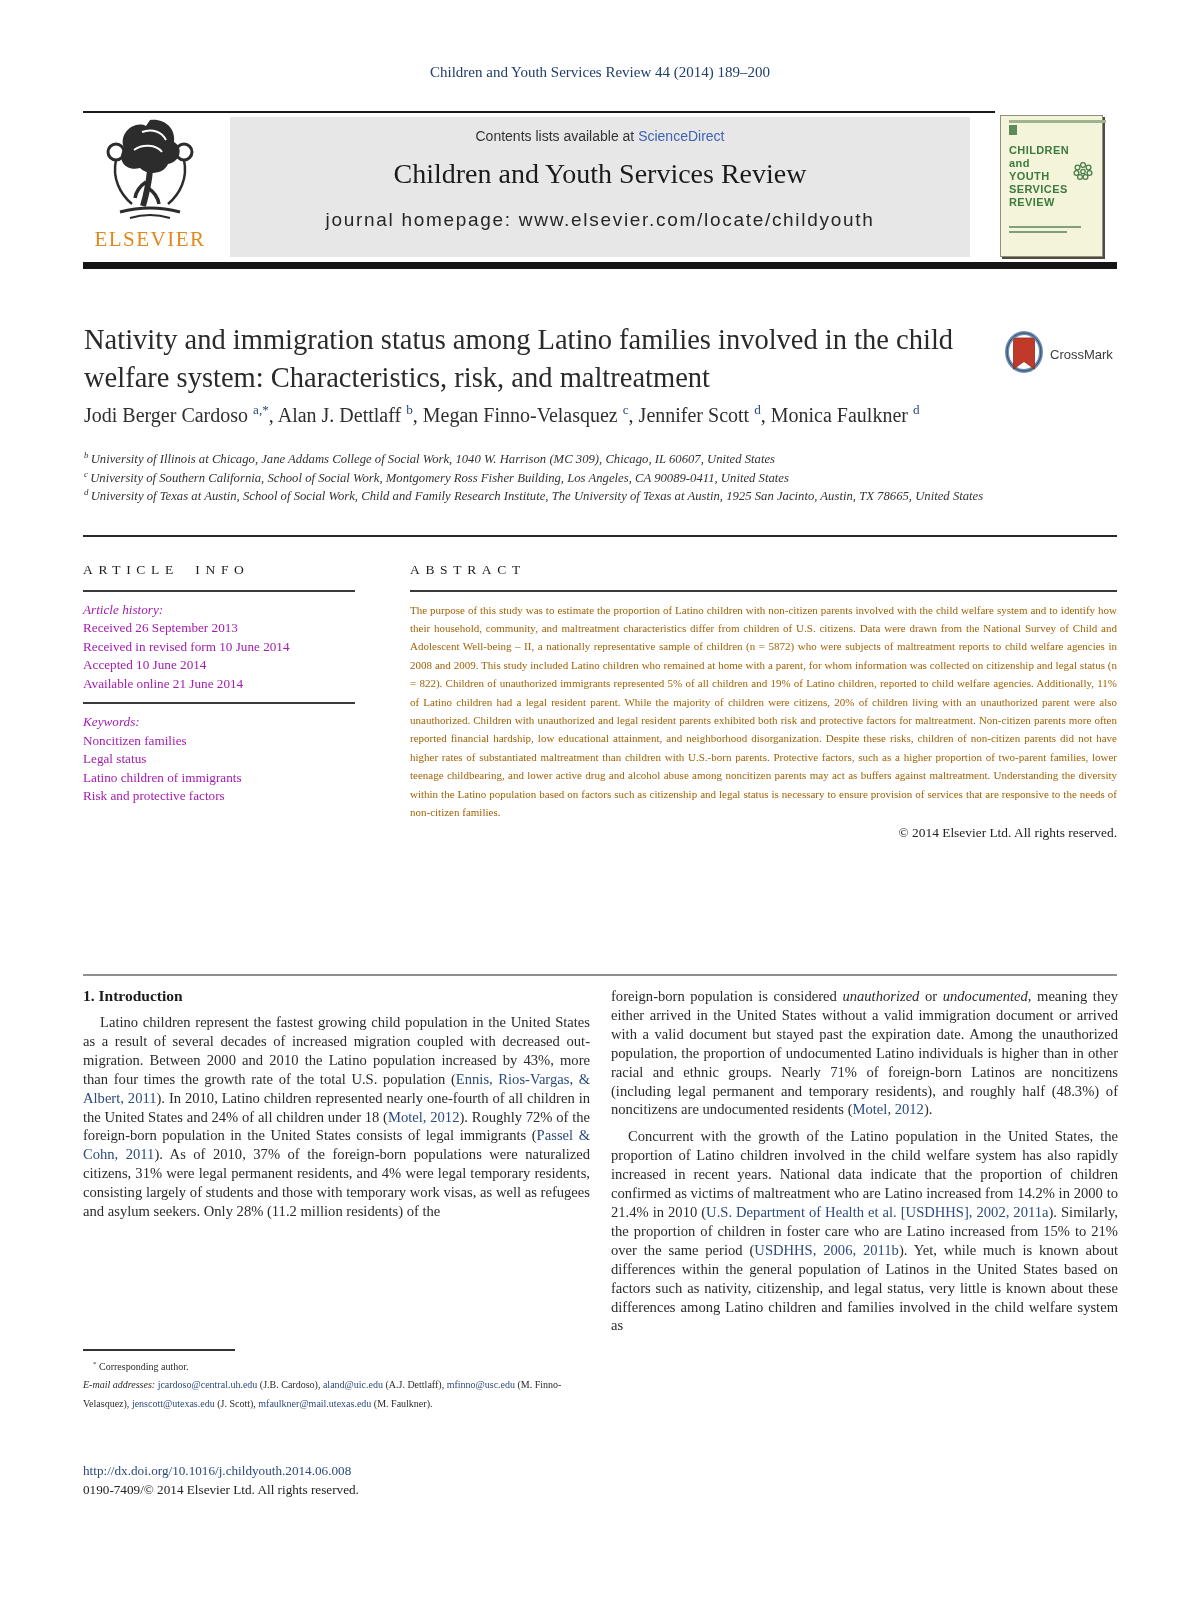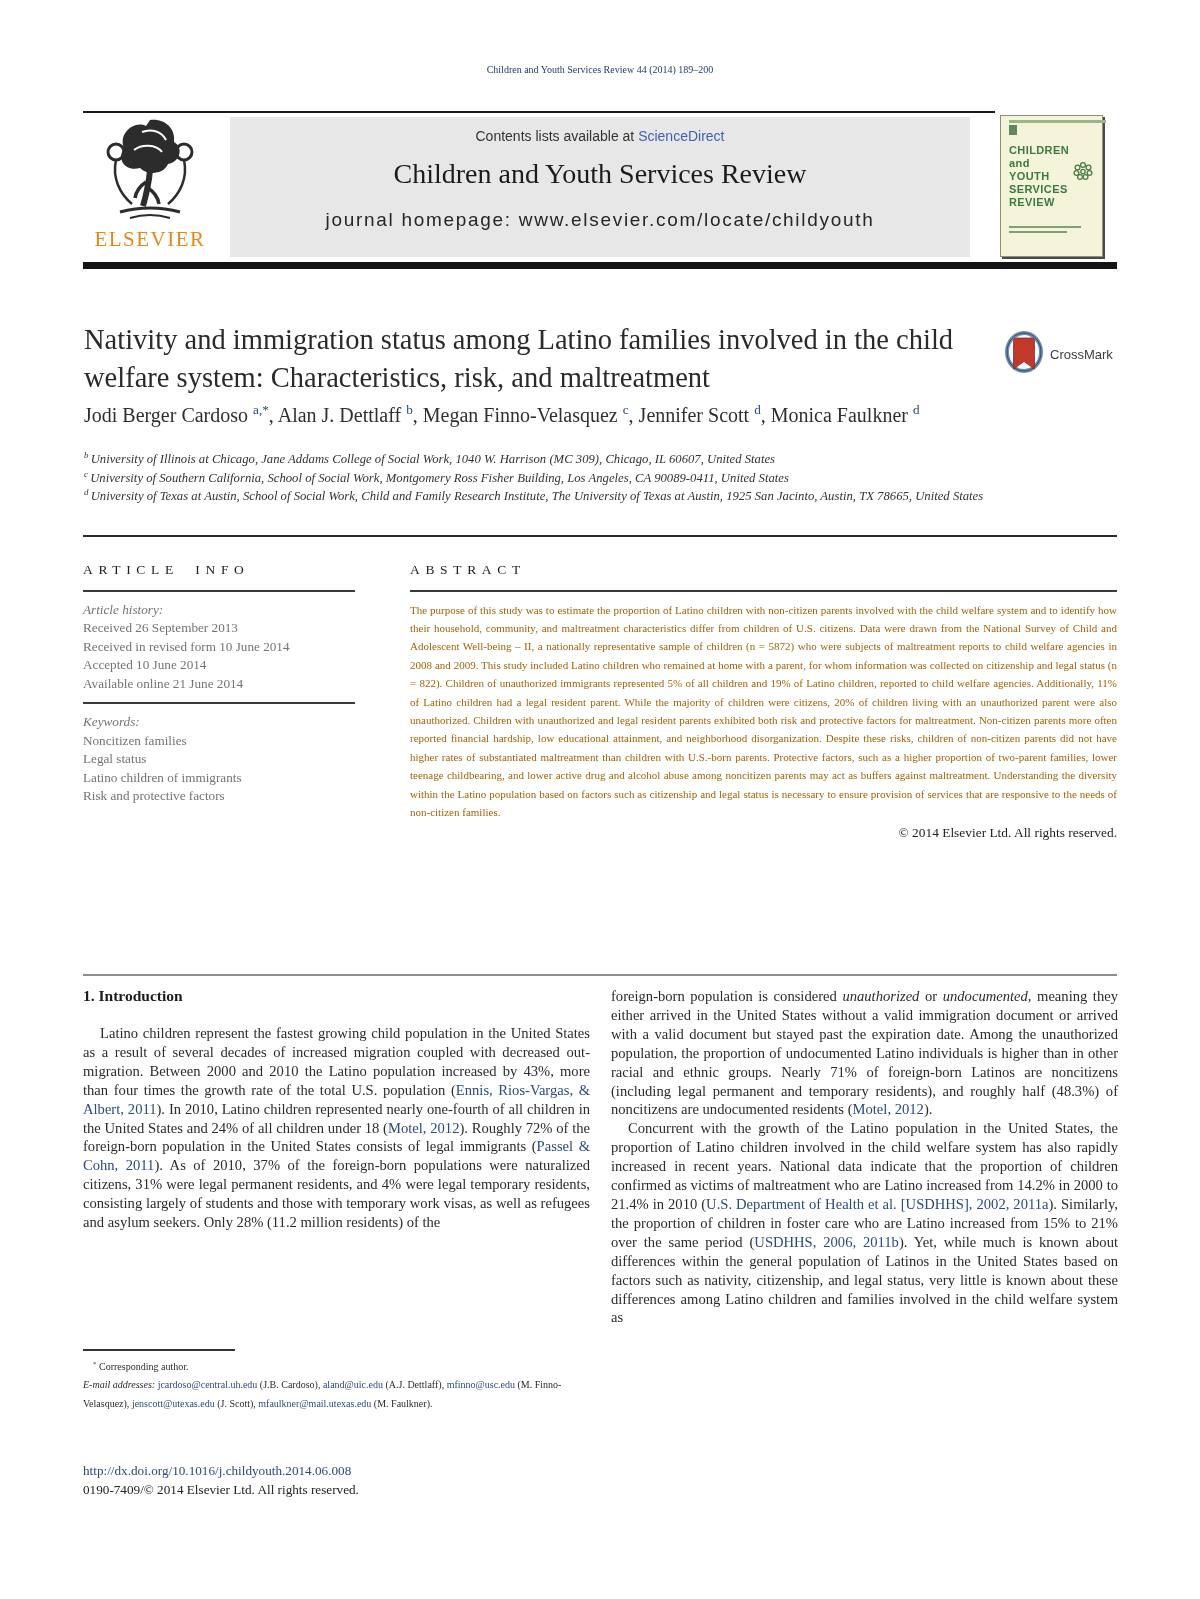--- a/index.html
+++ b/index.html
@@ -5,21 +5,21 @@
   * { margin:0; padding:0; box-sizing:border-box; }
   html,body { background:#fff; }
   #page {
     position:relative; width:1200px; height:1599px; background:#ffffff;
     font-family:"Liberation Serif", serif; color:#2b2b2b; overflow:hidden;
   }
   .sans { font-family:"Liberation Sans", sans-serif; }
 
   
   .citation { position:absolute; top:64px; left:0; width:100%; text-align:center;
-    font-size:10px; color:#1f3c6d; }
+    font-size:15px; color:#1f3c6d; }
 
   
   .toprule { position:absolute; top:111px; left:83px; width:912px; height:2px; background:#1a1a1a; }
   .logo { position:absolute; top:116px; left:84px; width:132px; height:142px; text-align:center; }
   .wordmark { font-size:21px; color:#e0881a; letter-spacing:1.5px; margin-top:1px; }
   .masthead { position:absolute; top:117px; left:230px; width:740px; height:140px;
     background:#e7e7e7; text-align:center; }
   .contents { margin-top:11px; font-size:14px; color:#333; }
   .seg-sd { color:#3f62b5; }
   .jtitle { margin-top:14px; font-size:28px; color:#1b1b1b; }
@@ -49,35 +49,35 @@
   .affils { position:absolute; top:450px; left:84px; width:1034px;
     font-size:12.7px; font-style:italic; color:#333; line-height:18.6px; }
 
   .midrule { position:absolute; top:535px; left:83px; width:1034px; height:2px; background:#2a2a2a; }
 
   
   .infosec { position:absolute; top:562px; left:83px; width:272px; }
   .abssec  { position:absolute; top:562px; left:410px; width:707px; }
   .sechead { font-size:13.5px; letter-spacing:0.42em; word-spacing:0.55em; color:#1d1d1d; }
   .secrule { height:1.5px; background:#3a3a3a; margin-top:12px; }
-  .infoblock { margin-top:9px; font-size:13.2px; line-height:18.6px; color:#737373; }
+  .infoblock { margin-top:9px; font-size:13.2px; line-height:18.6px; color:#a21caf; }
   .ital { font-style:italic; }
   .inforule { height:1.5px; background:#3a3a3a; margin-top:9px; }
   .abstext { margin-top:9px; font-size:11px; line-height:18.4px; text-align:justify; color:#a16207; }
   .abscopy { margin-top:4px; text-align:right; font-size:13.4px; color:#222; }
 
   .graymid { position:absolute; top:974px; left:83px; width:1034px; height:2px; background:#8f8f8f; }
 
   
   .colL { position:absolute; top:987px; left:83px;  width:507px; }
   .colR { position:absolute; top:987px; left:611px; width:507px; }
   .h1 { font-size:15.5px; font-weight:bold; color:#1c1c1c; }
   .para { font-size:14.6px; line-height:18.9px; text-align:justify; color:#2b2b2b; }
   .mt { margin-top:19px; }
-  .indent { text-indent:17px; }
+  .indent { text-indent:17px;margin-top:8px; }
 
   .seg-p { }
   .seg-i { font-style:italic; }
   .seg-link { color:#2b4a7d; }
   .seg-sup  { vertical-align:super; font-size:0.66em; line-height:0; color:#2b4a7d; }
   .seg-supd { vertical-align:super; font-size:0.7em; line-height:0; }
 
   
   .footnote { position:absolute; top:1349px; left:83px; width:512px;
     font-size:10px; line-height:18.7px; color:#2b2b2b; }

